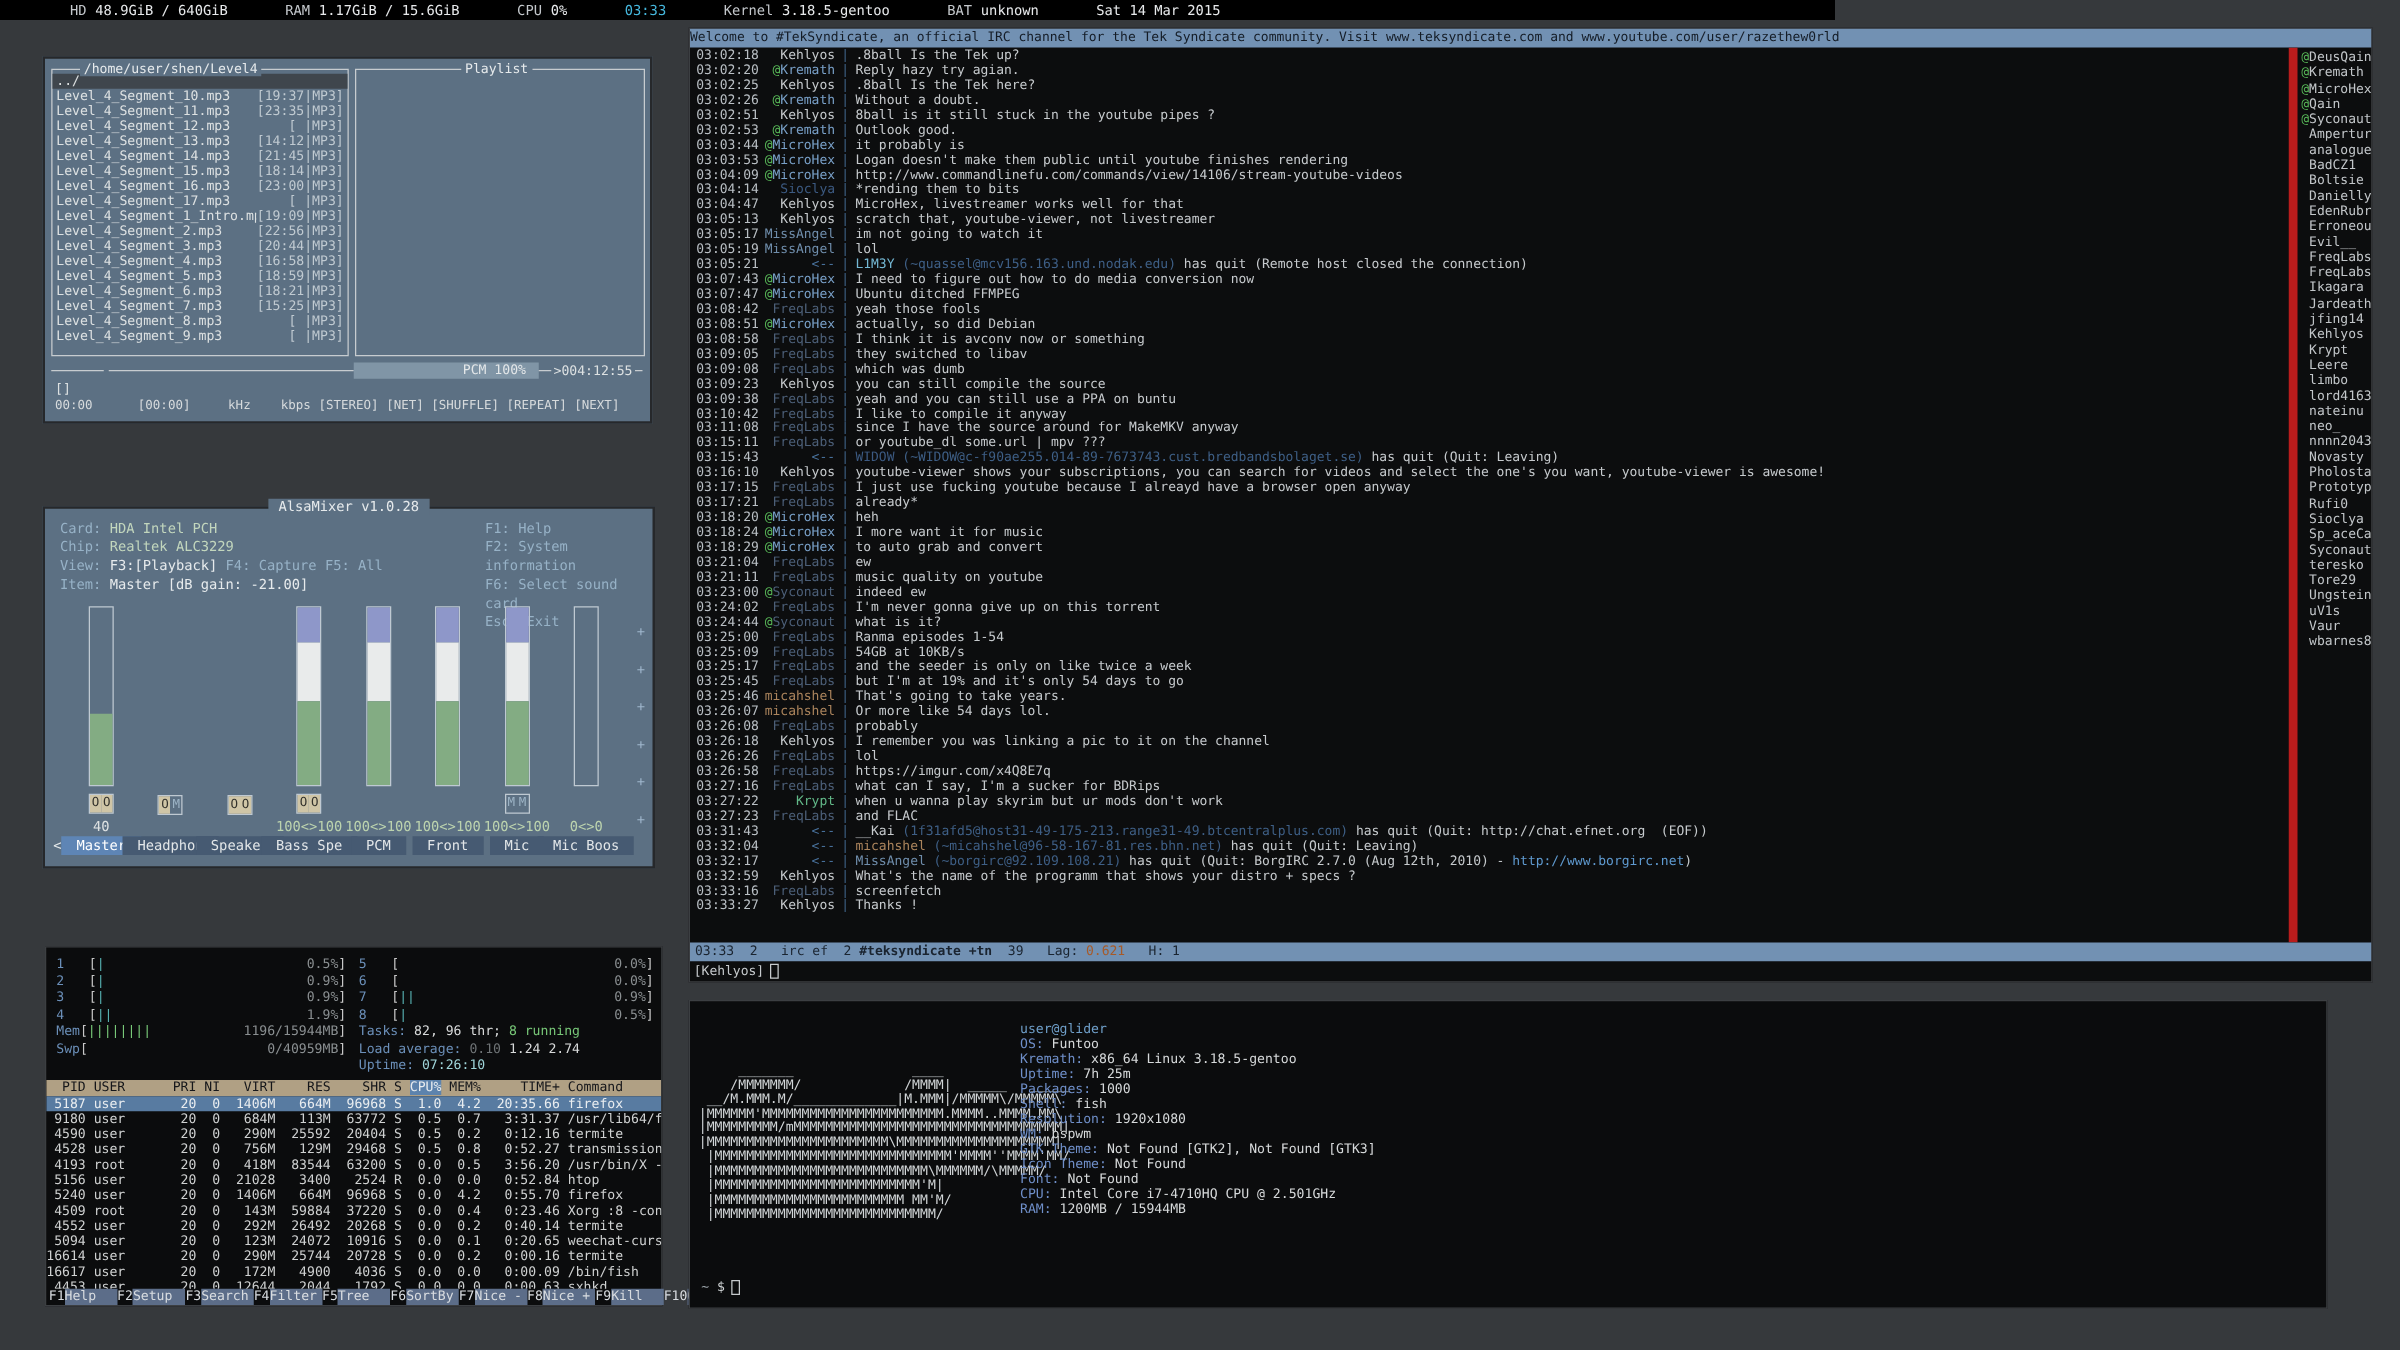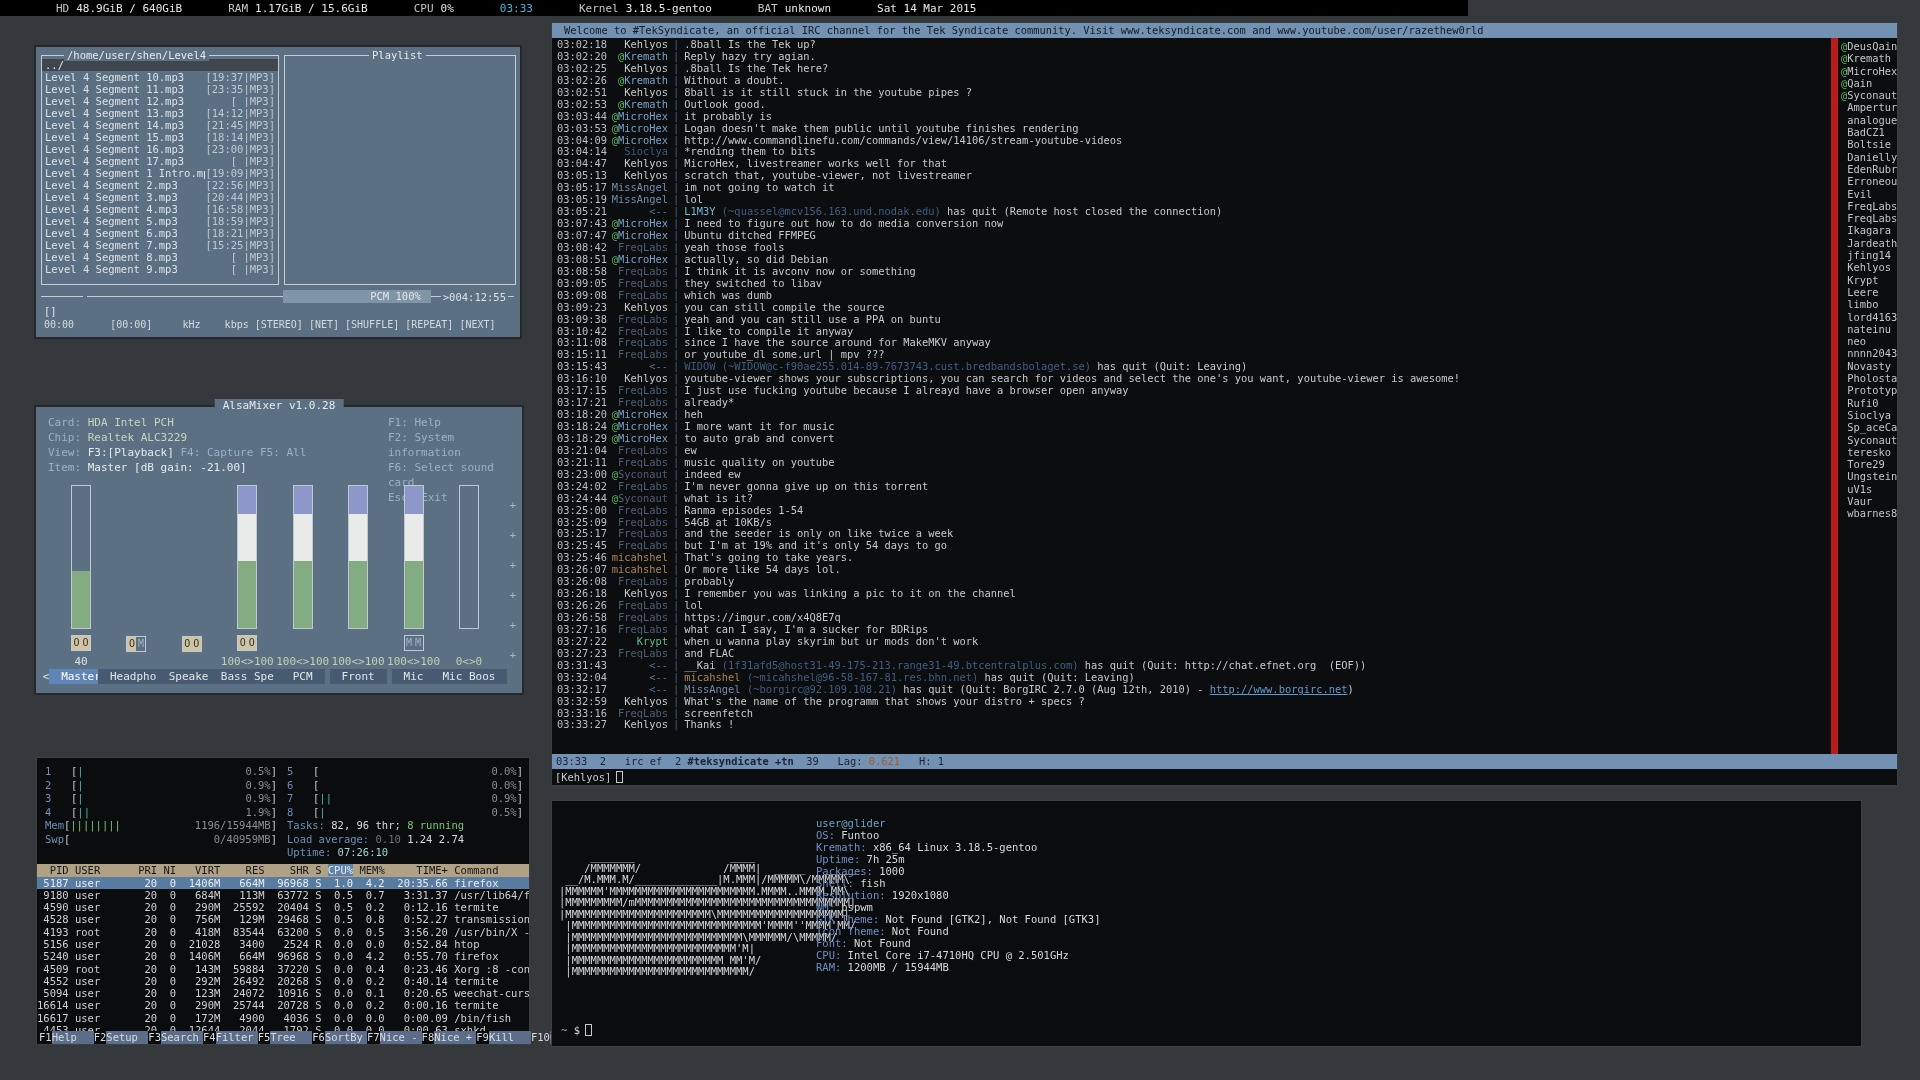--- a/index.html
+++ b/index.html
@@ -69,31 +69,31 @@
 .phead{background:#b0a084;color:#15161a;white-space:pre;line-height:13px}
 .phead .hl{background:#5d83ad;color:#e8ecef}
 .prow{white-space:pre;line-height:12.3px}
 .prow.sel{background:#587ba1;color:#e9edf0}
 #htop-fkeys{display:flex;line-height:13px;padding-left:2px;white-space:nowrap}
 .fknum{color:#d8dce0}.fklabel{background:#5c6d89;color:#d8dce0;display:inline-block;width:42px}
 .fk{display:flex}
 
 #irc{left:551px;top:22px;width:1347px;height:764px;background:#0c0d0e;border:1px solid #3c3f42;
   display:flex;flex-direction:column;font-size:10.4px}
-#irc-titlebar{height:15px;line-height:15px;background:#7291b3;color:#141c26;padding-left:12px;white-space:nowrap;overflow:hidden}
+#irc-titlebar{height:15px;line-height:15px;background:#7291b3;color:#141c26;padding-left:0;white-space:nowrap;overflow:hidden}
 #irc-body{flex:1;display:flex;overflow:hidden}
 #irc-chat{flex:1;padding:1px 0 0 5px;overflow:hidden}
 .iline{height:11.95px;line-height:11.95px;white-space:pre;overflow:hidden}
 .itime{color:#b9bfc4}
 .inick{display:inline-block;width:61px;text-align:right;white-space:pre}
 .isep{color:#3e6286;padding:0 5px}
 .imsg{color:#c6cacd}
 .c-w{color:#c6cacd}.c-b1{color:#79a0c8}.c-b2{color:#4c5f78}.c-b3{color:#3c5a82}
 .c-sb{color:#6f8dab}.c-gr{color:#62b888}.c-or{color:#ab845c}.c-cy{color:#74b8d4}
-.c-host{color:#3e5f86}.c-lk{color:#5f9ad0;text-decoration:underline}
+.c-host{color:#3e5f86}.c-lk{color:#5f9ad0;}
 .opat{color:#58b858}.arrow{color:#4a74a0}
 #irc-nicklist{width:66px;border-left:7px solid #b91c1c;padding:2px 0 0 3px;overflow:hidden}
 .nrow{height:12.3px;line-height:12.3px;color:#c2c6c9;white-space:pre;overflow:hidden}
 #irc-status{height:15px;line-height:15px;background:#7291b3;color:#1a2430;padding-left:4px;white-space:pre}
 .st-o{color:#a65a28}.st-b{font-weight:bold}
 #irc-input{height:16px;line-height:16px;display:flex;align-items:center;padding-left:3px;color:#c6cacd}
 .cursor{display:inline-block;width:7px;height:12px;border:1px solid #c6cacd;margin-left:5px}
 
 #screenfetch{left:551px;top:800px;width:1311px;height:247px;background:#0b0c0d;border:1px solid #3c3f42;font-size:10.5px}
 #sf-art{position:absolute;left:7px;top:50px;line-height:11.5px;color:#d2d6d8;white-space:pre}

